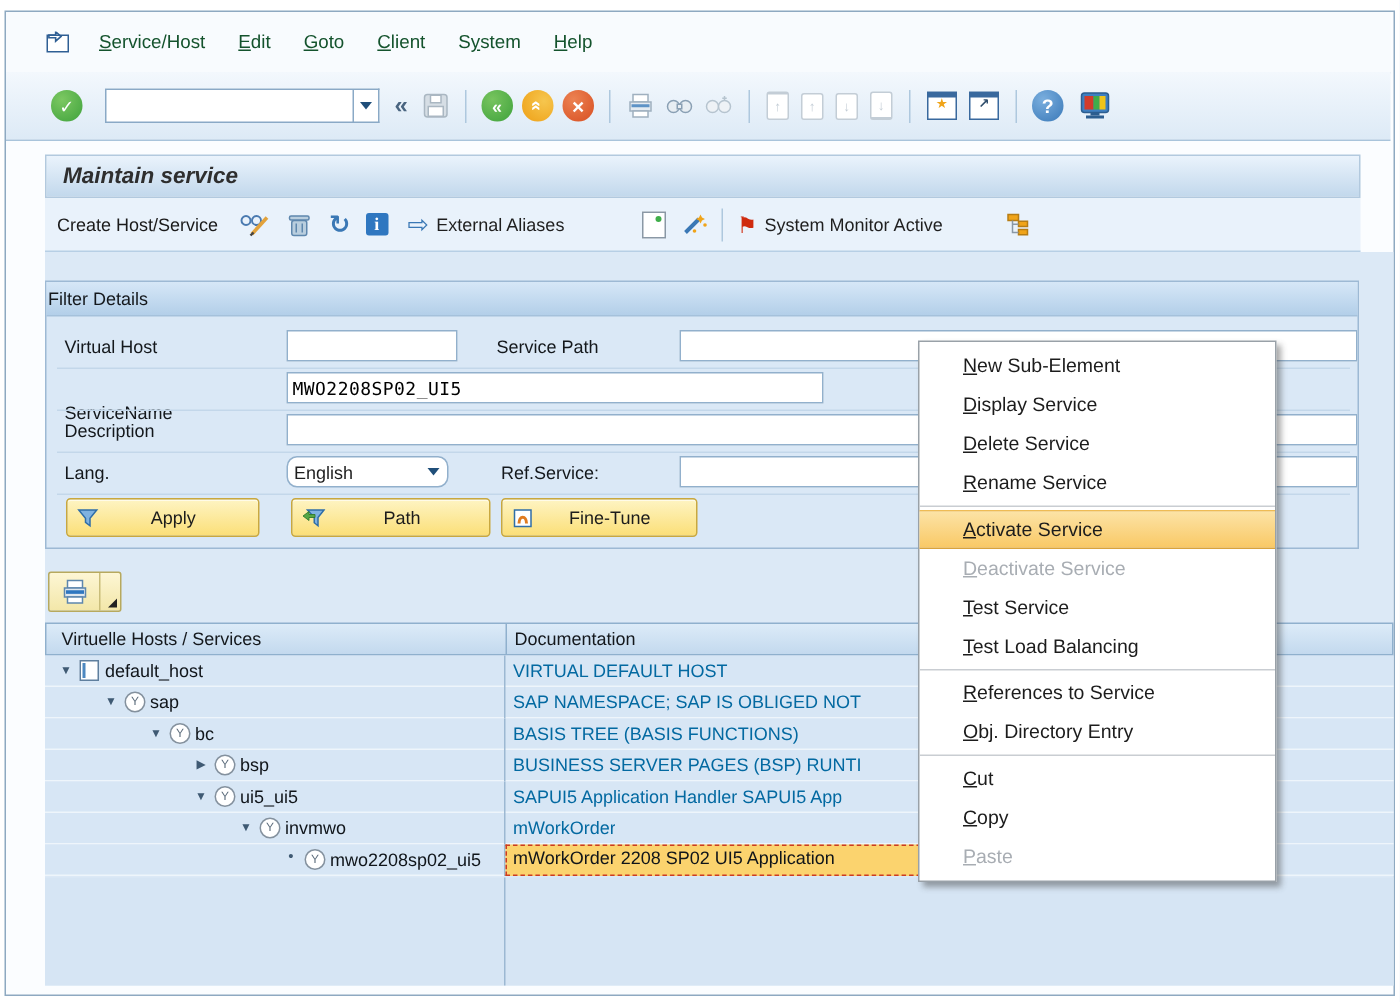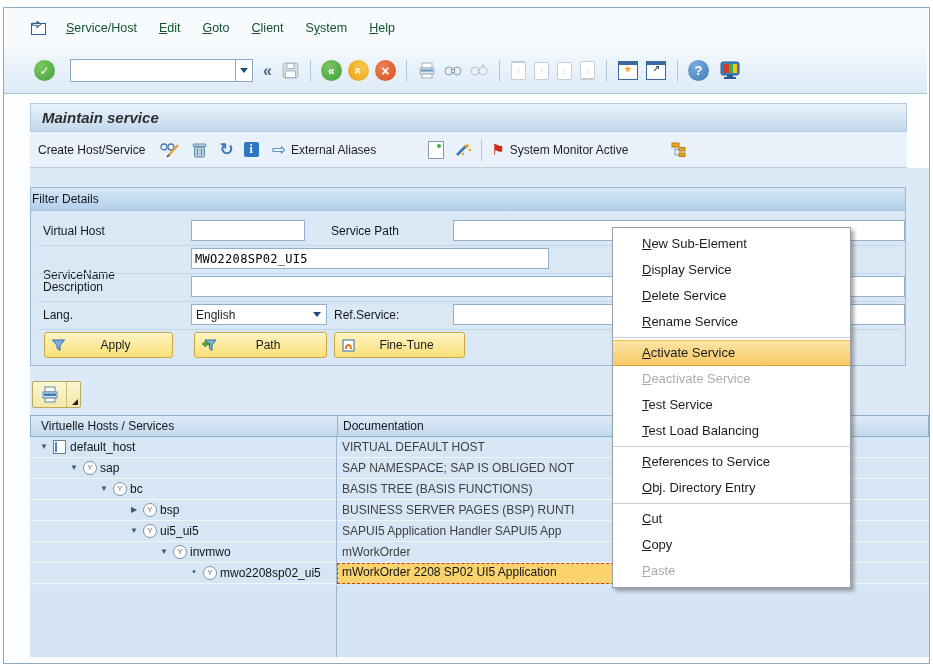--- a/index.html
+++ b/index.html
@@ -62,21 +62,21 @@
 
   
   #tree{position:absolute;left:30px;top:415px;width:899px;}
   #thead{position:relative;height:22px;background:linear-gradient(#dcebf8,#c3d9ee);border:1px solid #8fb0cd;box-sizing:border-box;color:#14181c;}
   #thead .h1{position:absolute;left:10px;top:3px;} #thead .h2{position:absolute;left:312px;top:3px;}
   #thead::after{content:"";position:absolute;left:306px;top:0;bottom:0;width:1px;background:#8fb0cd;}
   .trow{position:relative;height:20px;background:#d7e6f5;border-bottom:1px solid #eef5fb;}
   .trow::after{content:"";position:absolute;left:306px;top:0;bottom:-1px;width:1px;background:#9cb8d2;}
   .exp{position:absolute;top:5px;font-size:8px;color:#3f5a73;width:12px;text-align:center;}
   .nname{position:absolute;top:3px;color:#10151a;}
-  .ndoc{position:absolute;left:312px;top:3px;color:#404040;white-space:nowrap;overflow:hidden;max-width:580px;}
+  .ndoc{position:absolute;left:312px;top:3px;color:#0369a1;white-space:nowrap;overflow:hidden;max-width:580px;}
   .svc-icon{position:absolute;top:3px;width:12px;height:12px;border-radius:50%;border:1px solid #84919e;background:#fff;}
   .svc-icon::after{content:"Y";position:absolute;left:0;right:0;top:0;font-size:8px;line-height:12px;text-align:center;color:#5c6c7c;}
   .host-icon{position:absolute;top:3px;width:11px;height:12px;background:#fff;border:1px solid #5f7f9e;}
   .host-icon::before{content:"";position:absolute;left:1px;top:1px;bottom:1px;width:2px;background:#4d88c0;}
   .selcell{position:absolute;left:307px;top:0;width:276px;height:18px;background:#fbd36e;border:1px dashed #cc3b22;overflow:hidden;white-space:nowrap;padding:1px 0 0 4px;color:#10151a;z-index:5;}
   #tree-empty{position:absolute;left:30px;top:585px;width:899px;height:72px;background:#d6e5f4;}
   #tree-empty::after{content:"";position:absolute;left:306px;top:0;bottom:0;width:1px;background:#9cb8d2;}
 
   
   #ctxmenu{position:absolute;left:612px;top:227px;width:237px;background:#fff;border:1px solid #99a1a8;
@@ -237,21 +237,21 @@
 
     <span class="flabel" style="left:12px;top:80px;">ServiceName</span>
     <input class="finput mono" style="left: 160px; top: 60px; width: 350px;" value="MWO2208SP02_UI5">
     <div class="frow-line" style="top:85px;"></div>
 
     <span class="flabel" style="left:12px;top:92px;">Description</span>
     <input class="finput" style="left: 160px; top: 88px; width: 706px;" value="">
     <div class="frow-line" style="top:113px;"></div>
 
     <span class="flabel" style="left:12px;top:120px;">Lang.</span>
-    <div class="fcombo" style="left:160px;top:116px;width:136px;">
+    <div class="fcombo" style="left:160px;top:116px;width:108px;border-radius:7px;">
       <span class="val">English</span>
       <span class="dd-tri" style="margin-right:5px;"></span>
     </div>
     <span class="flabel" style="left:303px;top:120px;">Ref.Service:</span>
     <input class="finput" style="left: 422px; top: 116px; width: 444px;" value="">
     <div class="frow-line" style="top:141px;"></div>
 
     <div class="ybtn" style="left:13px;top:144px;width:129px;">
       <span class="aico" style="margin-left:6px;">
         <svg width="15" height="15">

